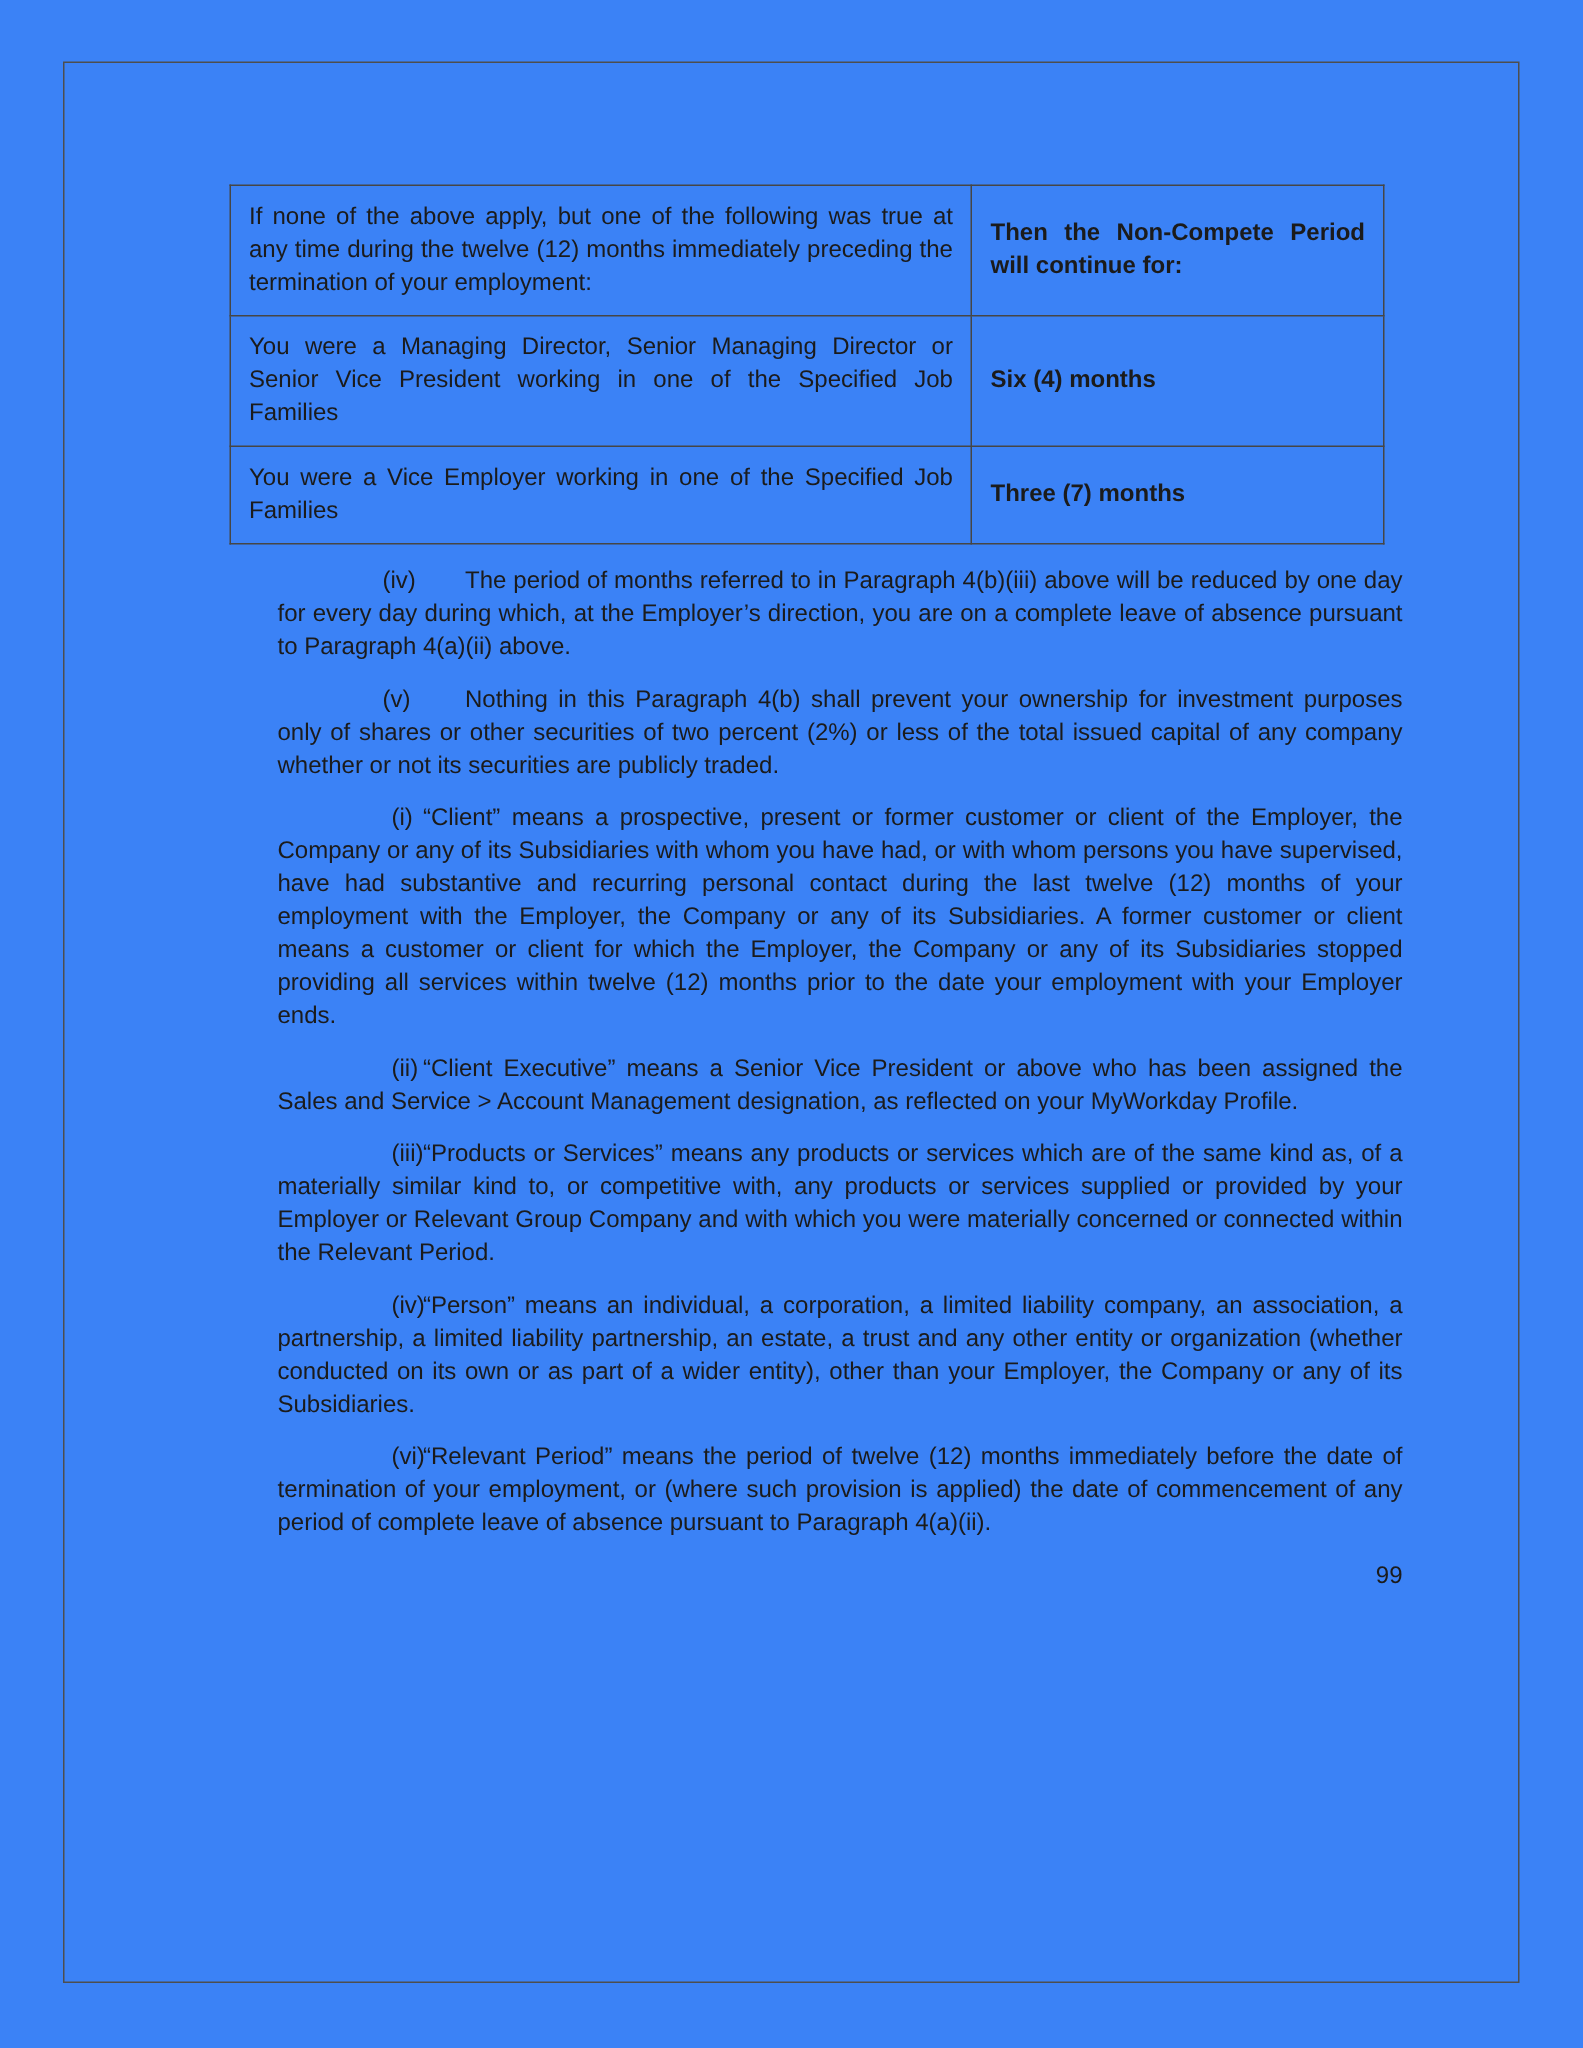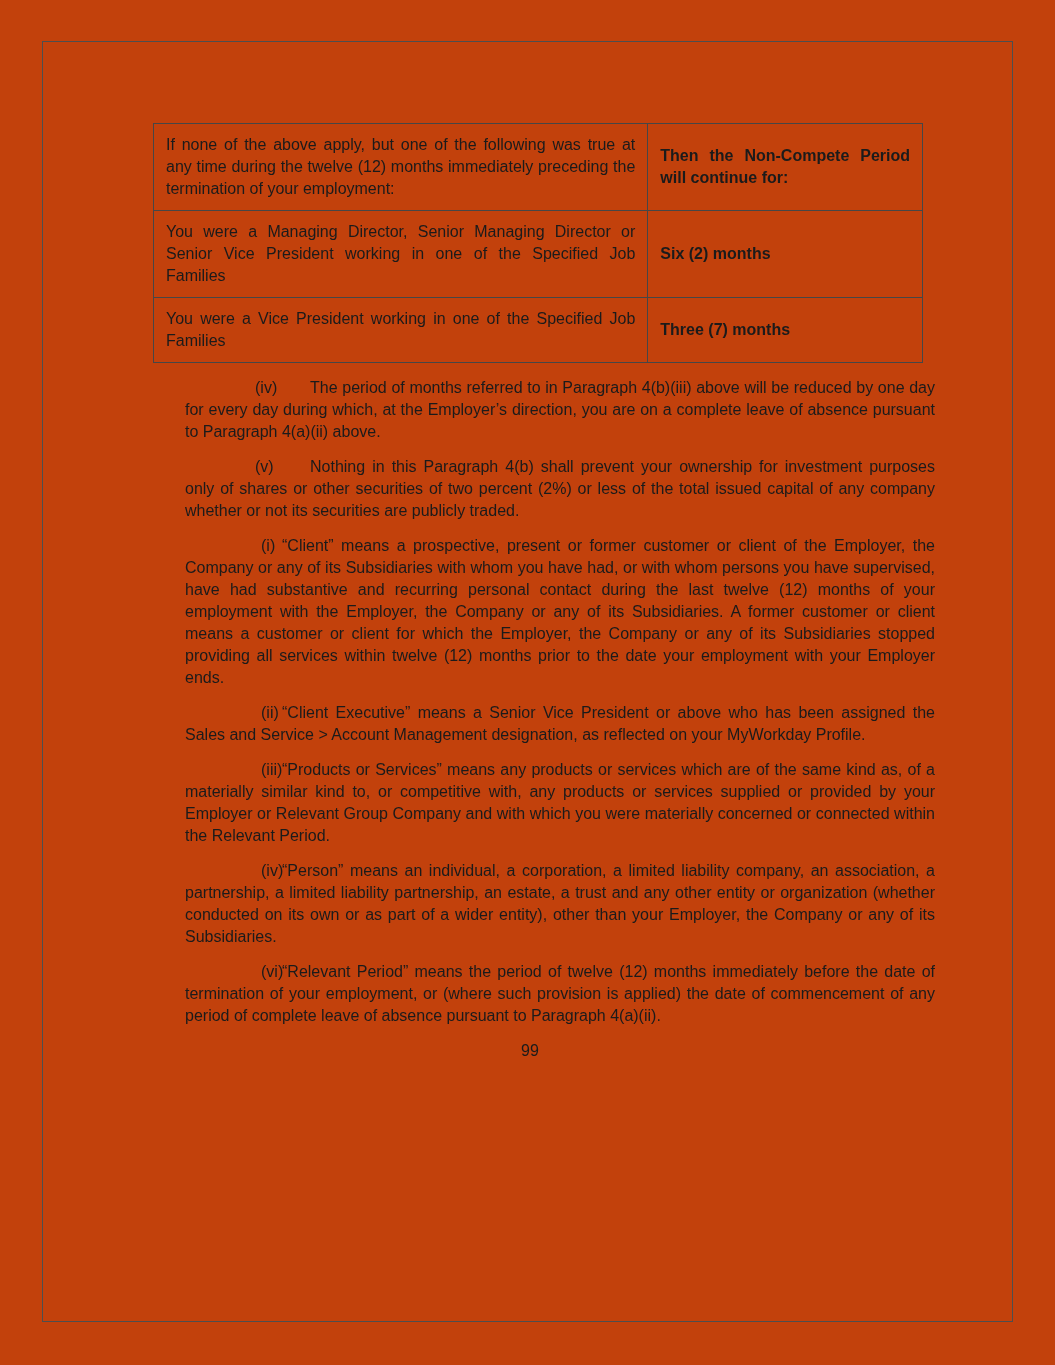--- a/index.html
+++ b/index.html
@@ -1,21 +1,21 @@
 <!DOCTYPE html>
 <html><head>
 <meta charset="utf-8">
 <style>
   * { margin: 0; padding: 0; box-sizing: border-box; }
   html, body { background: #ffffff; }
   .canvas {
     position: relative;
     width: 1055px;
     height: 1365px;
-    background: #c2410c;
+    background: #3b82f6;
     font-family: "Liberation Sans", sans-serif;
     color: #1b1b1b;
     overflow: hidden;
   }
   .page-border {
     position: absolute;
     left: 42px;
     top: 41px;
     width: 971px;
     height: 1281px;
@@ -56,44 +56,44 @@
   .p-4b .num { width: 90px; }
   .p-c   { text-indent: 60px; }
   .p-c .num { width: 65px; }
   .p-def { text-indent: 38px; }
   .p-def .num { width: 59px; }
   .term {
     letter-spacing: 0.8px;
     margin-right: 6px;
   }
   .page-number {
-    text-align: center;
+    text-align: right;
     margin-top: 0;
   }
 </style>
 </head>
 <body>
 
 <div class="canvas">
   <div class="page-border"></div>
 
   <div class="content">
 
     <table class="nc">
       <tbody>
         <tr>
           <td class="c1">If none of the above apply, but one of the following was true at any time during the twelve (12) months immediately preceding the termination of your employment:</td>
           <td class="c2">Then the Non-Compete Period will continue for:</td>
         </tr>
         <tr>
           <td class="c1">You were a Managing Director, Senior Managing Director or Senior Vice President working in one of the Specified Job Families</td>
-          <td class="c2">Six (2) months</td>
+          <td class="c2">Six (4) months</td>
         </tr>
         <tr>
-          <td class="c1">You were a Vice President working in one of the Specified Job Families</td>
+          <td class="c1">You were a Vice Employer working in one of the Specified Job Families</td>
           <td class="c2">Three (7) months</td>
         </tr>
       </tbody>
     </table>
 
     <p class="para blk p-4b"><span class="num">(iv)</span><span class="ptext">The period of months referred to in Paragraph 4(b)(iii) above will be reduced by one day for every day during which, at the Employer’s direction, you are on a complete leave of absence pursuant to Paragraph 4(a)(ii) above.</span></p>
 
     <p class="para blk p-4b"><span class="num">(v)</span><span class="ptext">Nothing in this Paragraph 4(b) shall prevent your ownership for investment purposes only of shares or other securities of two percent (2%) or less of the total issued capital of any company whether or not its securities are publicly traded.</span></p>
 
 

